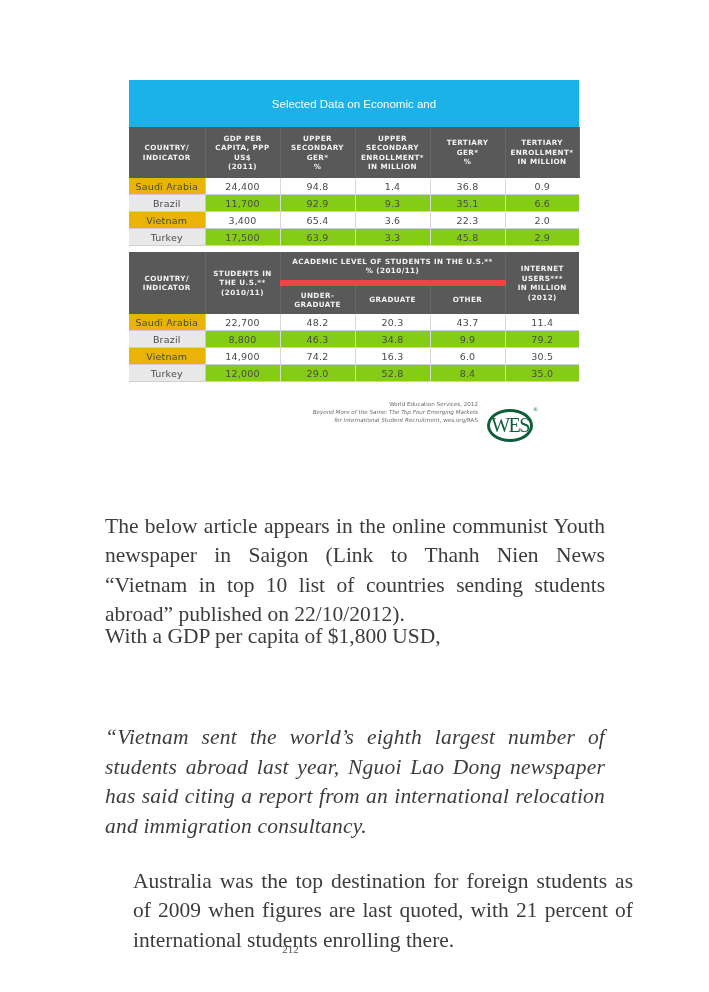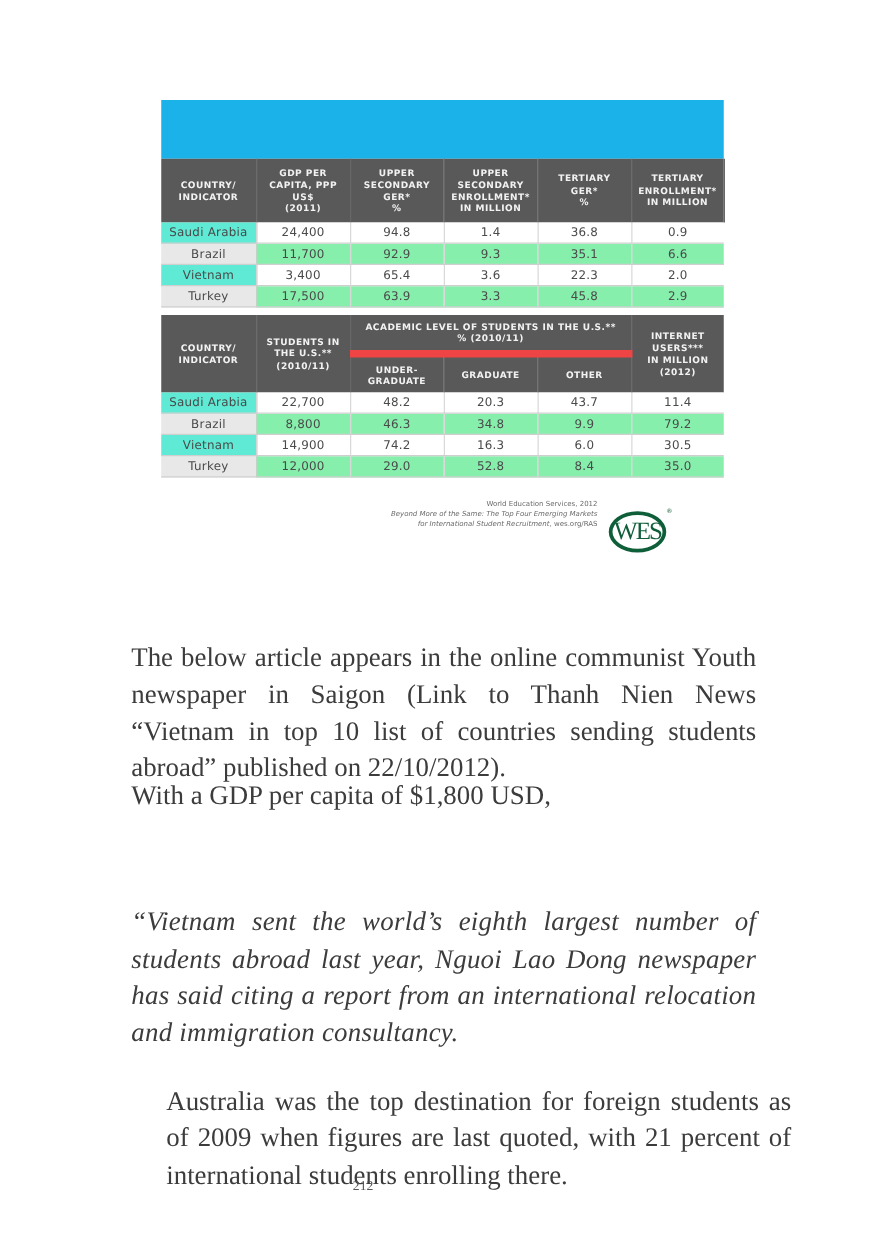--- a/index.html
+++ b/index.html
@@ -5,22 +5,22 @@
     html, body { margin: 0; padding: 0; background: #ffffff; }
     body { width: 709px; height: 992px; position: relative; overflow: hidden; font-family: "Liberation Serif", serif; color: #3a3a3a; }
 
     .figure { position: absolute; left: 129px; top: 80px; width: 450px; }
     .title-bar { background: #1ab2e8; color: #ffffff; font-family: "Liberation Sans", sans-serif; font-size: 11.5px; line-height: 16px; text-align: center; height: 47px; display: flex; flex-direction: column; justify-content: center; }
 
     table.data { border-collapse: collapse; width: 450px; table-layout: fixed; font-family: "DejaVu Sans", sans-serif; }
     table.data th { background: #595959; color: #f2f2f2; font-size: 7.2px; font-weight: bold; letter-spacing: 0.4px; line-height: 9.5px; text-align: center; vertical-align: middle; padding: 0 2px; }
     table.data td { font-size: 9.5px; color: #4a4a4a; text-align: center; height: 16px; padding: 0; border-right: 1px solid #d9d9d9; border-bottom: 1px solid #cfcfcf; background: #ffffff; letter-spacing: 0.2px; }
     table.data td:last-child { border-right: none; }
-    table.data td.country { background: #5eead4; border-right: 1px solid #c9c9c9; }
-    table.data tr.alt td { background: #86efac; }
+    table.data td.country { background: #eab308; border-right: 1px solid #c9c9c9; }
+    table.data tr.alt td { background: #84cc16; }
     table.data tr.alt td.country { background: #e8e8e8; }
 
     .t1 thead tr th { height: 51px; border-right: 1px solid #676767; }
     .t2 { margin-top: 6px; }
     .t2 thead tr.top th { height: 28px; }
     .t2 thead tr.sub th { height: 28px; }
     .t2 .group-head { border-bottom: 6px solid #ef4444; }
     .t2 .sub th.subcell { border-right: 1px solid #676767; }
 
     .source { position: absolute; left: 200px; top: 400px; width: 278px; text-align: right; font-family: "DejaVu Sans", sans-serif; font-size: 5.6px; line-height: 8px; color: #6a6a6a; }
@@ -36,20 +36,21 @@
     .p2 { top: 600px; }
     .p3 { top: 676px; font-style: italic; letter-spacing: 0.2px; margin-top: 47px; }
     .p4 { top: 845px; margin-left: 28px; }
     .page-num { position: absolute; left: 0; width: 581px; top: 943px; text-align: center; font-size: 11px; color: #555555; }
   </style>
 </head>
 <body>
 
 <div class="figure">
   <div class="title-bar">
+    <div>Selected Data on Economic and</div>
   </div>
 
   <table class="data t1">
     <colgroup>
         <col style="width:76px">
         <col style="width:75px">
         <col style="width:75px">
         <col style="width:75px">
         <col style="width:75px">
         <col style="width:74px">

